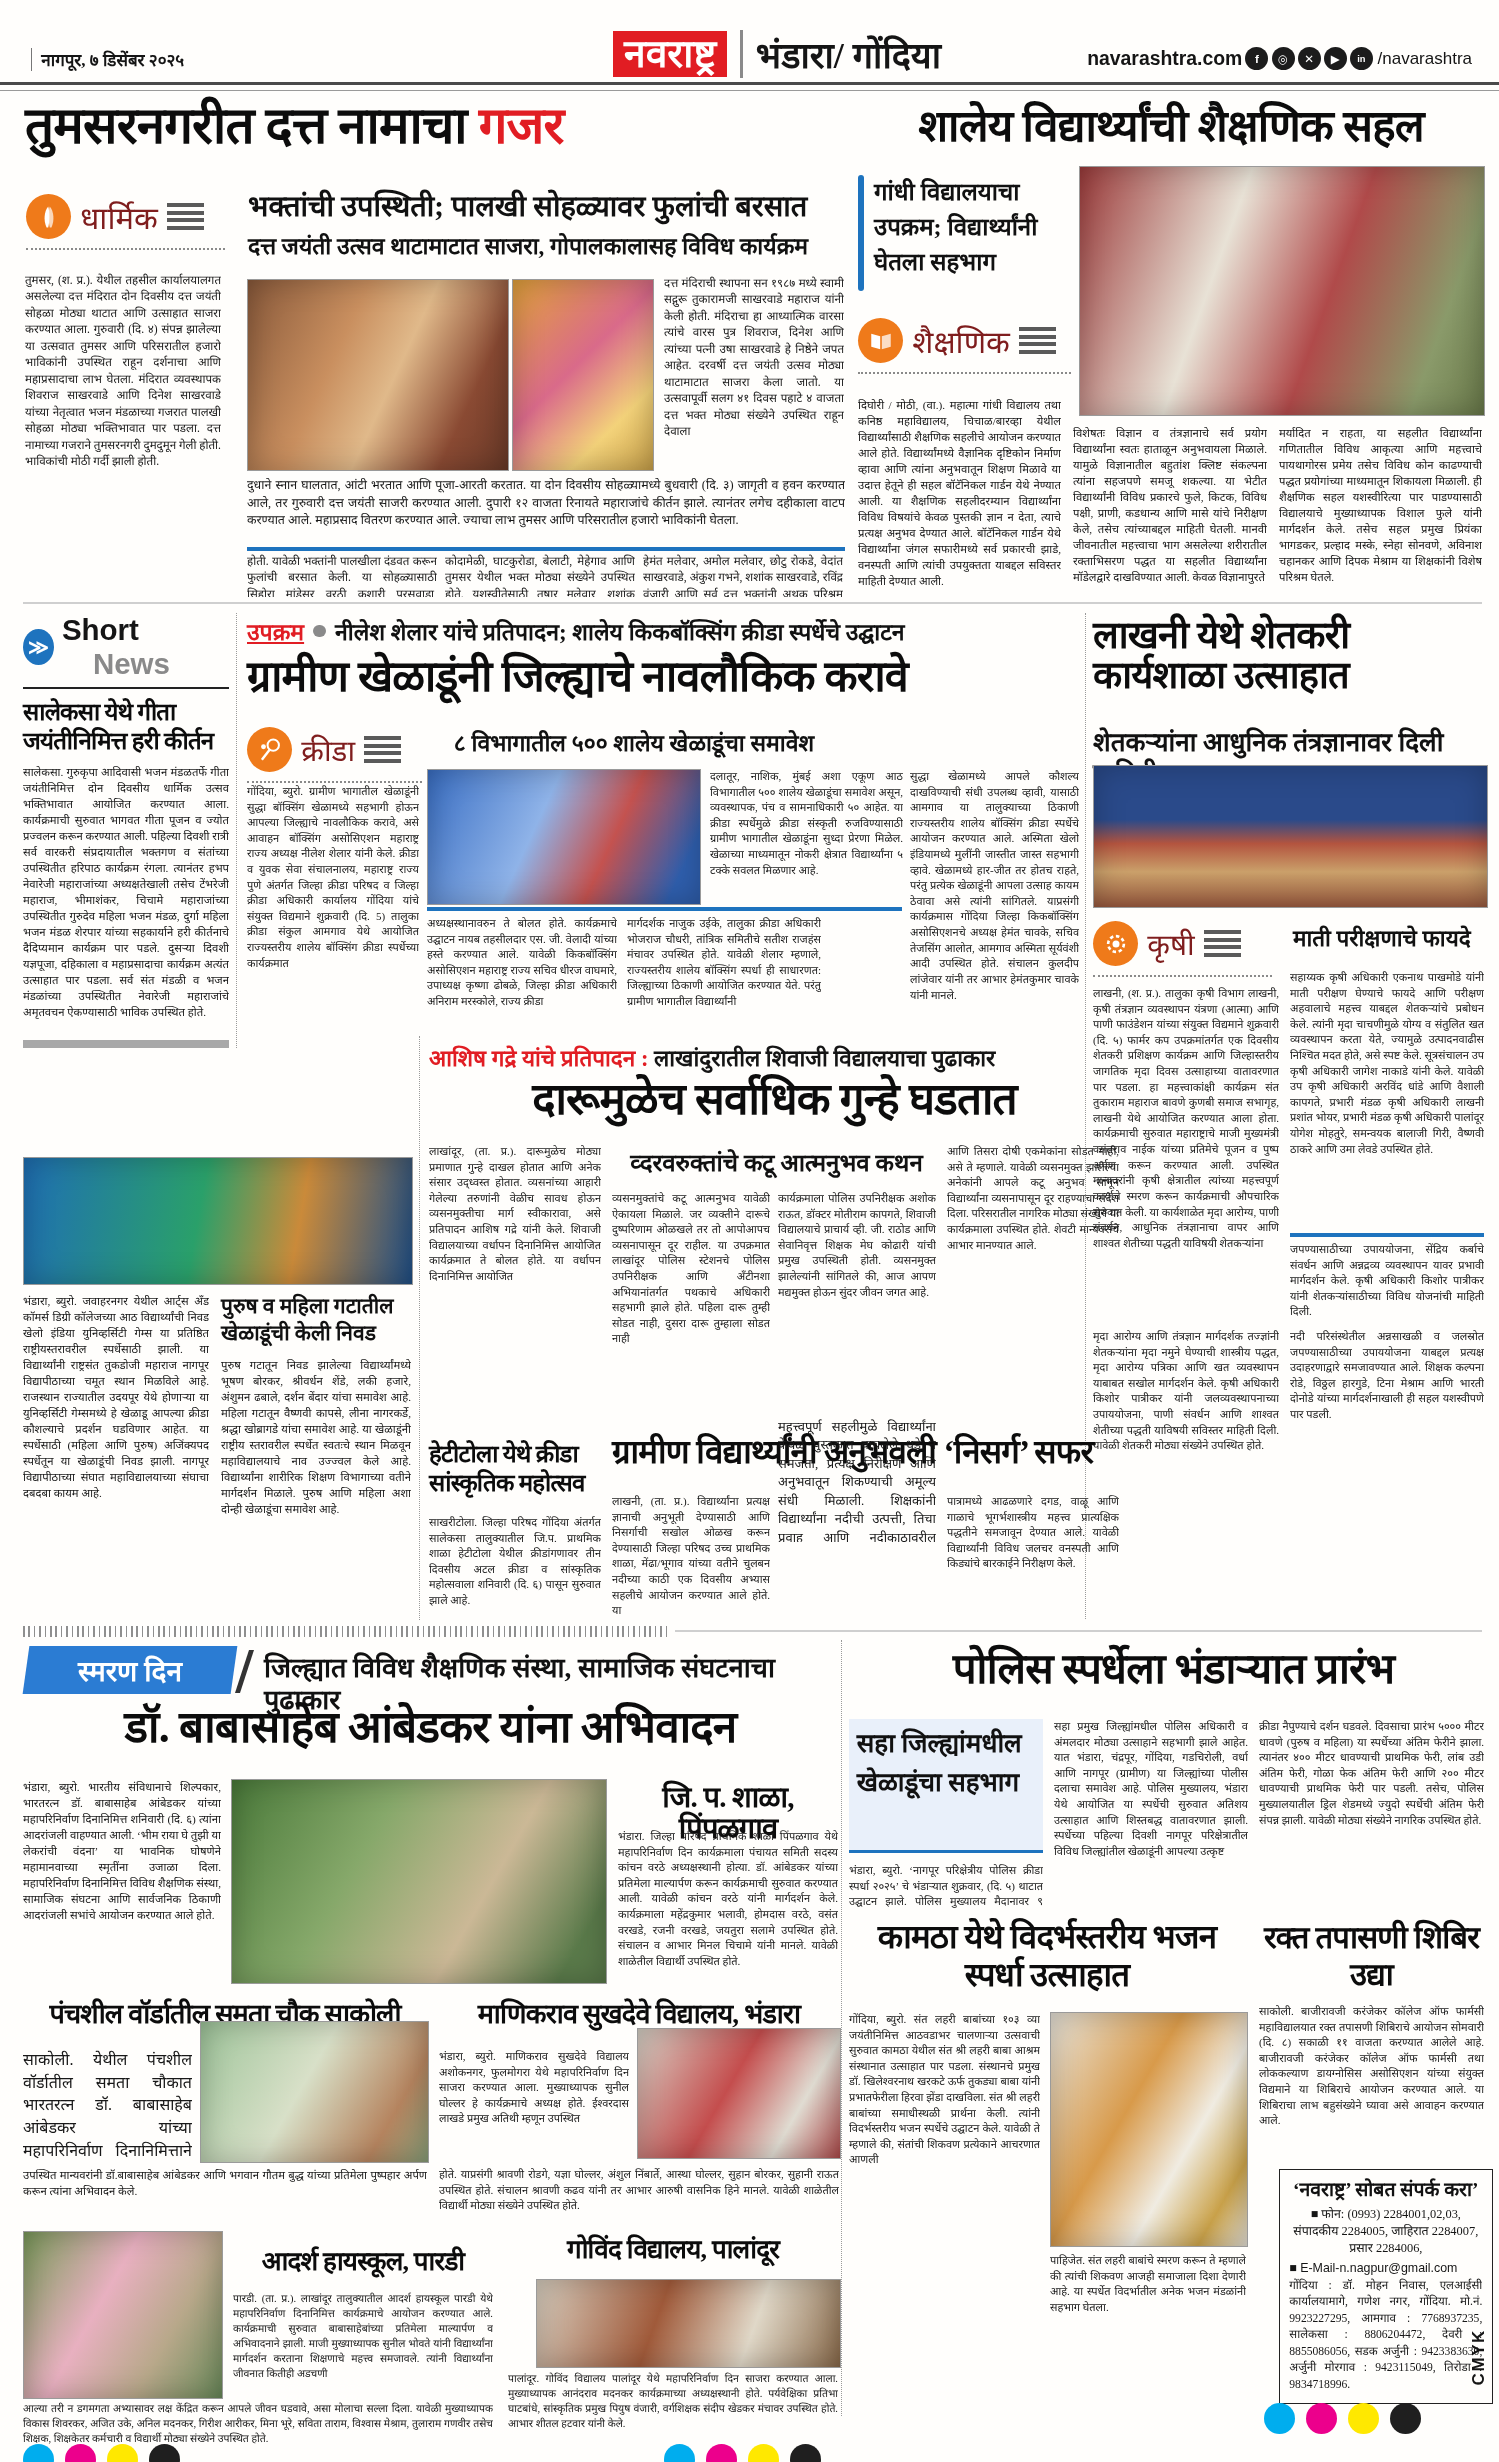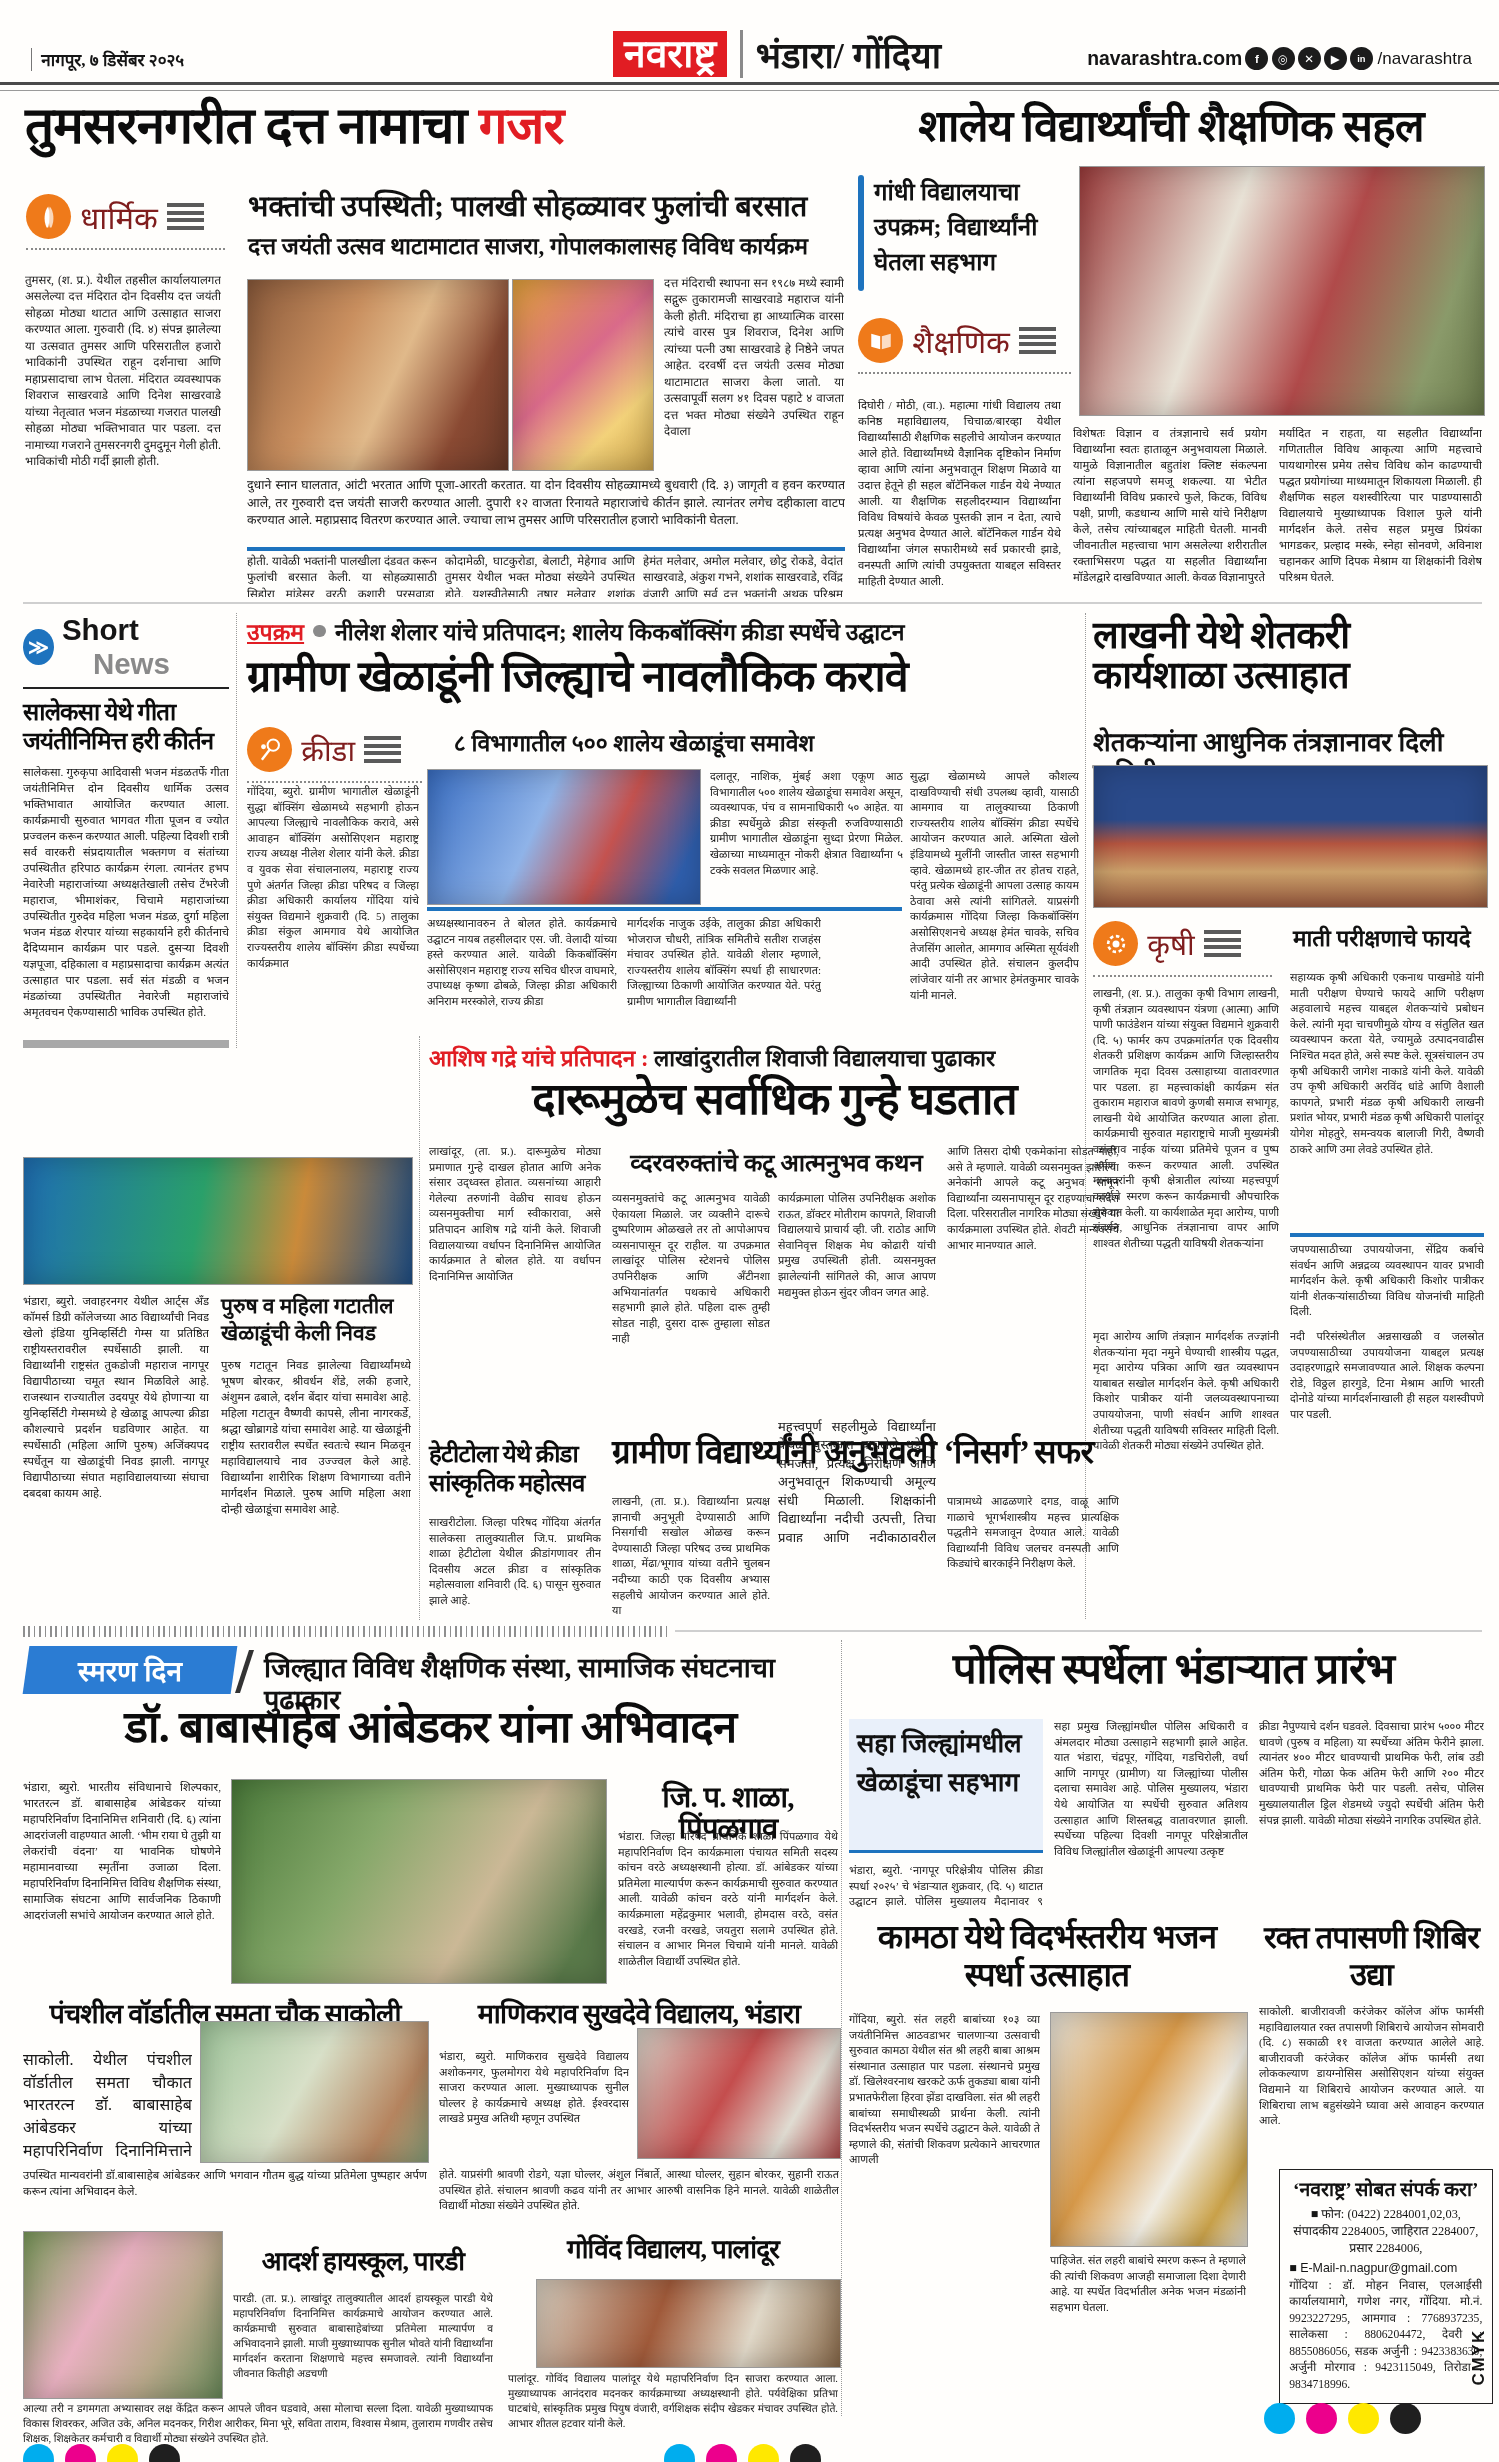--- a/index.html
+++ b/index.html
@@ -254,21 +254,21 @@
   <div class="abs hl ctr" style="left:849px;top:1919px;width:396px;font-size:33px;line-height:1.15;">कामठा येथे विदर्भस्तरीय भजन स्पर्धा उत्साहात</div>
   <div class="abs jt" style="left:849px;top:2012px;width:191px;height:394px;font-size:11px;">गोंदिया, ब्युरो. संत लहरी बाबांच्या १०३ व्या जयंतीनिमित्त आठवडाभर चालणाऱ्या उत्सवाची सुरुवात कामठा येथील संत श्री लहरी बाबा आश्रम संस्थानात उत्साहात पार पडला. संस्थानचे प्रमुख डॉ. खिलेश्वरनाथ खरकटे ऊर्फ तुकड्या बाबा यांनी प्रभातफेरीला हिरवा झेंडा दाखविला. संत श्री लहरी बाबांच्या समाधीस्थळी प्रार्थना केली. त्यांनी विदर्भस्तरीय भजन स्पर्धेचे उद्घाटन केले. यावेळी ते म्हणाले की, संतांची शिकवण प्रत्येकाने आचरणात आणली</div>
   <div class="abs ph" style="left:1050px;top:2012px;width:196px;height:233px;background:linear-gradient(120deg,#e8e4da,#d89a4a 40%,#f0ece2 65%,#caa24a 85%,#e8e4da);"></div>
   <div class="abs jt" style="left:1050px;top:2253px;width:196px;height:152px;font-size:11px;">पाहिजेत. संत लहरी बाबांचे स्मरण करून ते म्हणाले की त्यांची शिकवण आजही समाजाला दिशा देणारी आहे. या स्पर्धेत विदर्भातील अनेक भजन मंडळांनी सहभाग घेतला.</div>
 
   <div class="abs hl ctr" style="left:1259px;top:1919px;width:225px;font-size:31px;line-height:1.2;">रक्त तपासणी शिबिर उद्या</div>
   <div class="abs jt" style="left:1259px;top:2004px;width:225px;height:158px;font-size:11px;">साकोली. बाजीरावजी करंजेकर कॉलेज ऑफ फार्मसी महाविद्यालयात रक्त तपासणी शिबिराचे आयोजन सोमवारी (दि. ८) सकाळी ११ वाजता करण्यात आलेले आहे. बाजीरावजी करंजेकर कॉलेज ऑफ फार्मसी तथा लोककल्याण डायग्नोसिस असोसिएशन यांच्या संयुक्त विद्यमाने या शिबिराचे आयोजन करण्यात आले. या शिबिराचा लाभ बहुसंख्येने घ्यावा असे आवाहन करण्यात आले.</div>
 
   <div class="abs box-contact" style="left:1279px;top:2169px;width:193px;height:217px;">
     <div class="sub ctr" style="font-size:19.4px;">‘नवराष्ट्र’ सोबत संपर्क करा’</div>
-    <div class="ctr" style="font-size:12.4px;margin-top:4.7px;line-height:1.4;">■ फोन: (0422) 2284001,02,03, संपादकीय 2284005, जाहिरात 2284007, प्रसार 2284006,</div>
+    <div class="ctr" style="font-size:12.4px;margin-top:4.7px;line-height:1.4;">■ फोन: (0993) 2284001,02,03, संपादकीय 2284005, जाहिरात 2284007, प्रसार 2284006,</div>
     <div class="en" style="font-size:12.4px;margin-top:3.1px;">■  E-Mail-n.nagpur@gmail.com</div>
     <div class="jt" style="font-size:11.6px;margin-top:3.1px;height:116px;">गोंदिया : डॉ. मोहन निवास, एलआईसी कार्यालयामागे, गणेश नगर, गोंदिया. मो.नं. 9923227295, आमगाव : 7768937235, सालेकसा : 8806204472, देवरी : 8855086056, सडक अर्जुनी : 9423383630, अर्जुनी मोरगाव : 9423115049, तिरोडा : 9834718996.</div>
   </div>
   <div class="abs cmyk" style="left:1264px;top:2403px;">
     <i style="background:#00adee;"></i><i style="background:#ec008c;"></i><i style="background:#ffe800;"></i><i style="background:#1f1f1f;"></i>
   </div>
   <div class="abs en" style="left:1469px;top:2329px;writing-mode:vertical-rl;transform:rotate(180deg);font-size:17px;font-weight:700;letter-spacing:1.6px;">CMYK</div>
 
 </div>
 

